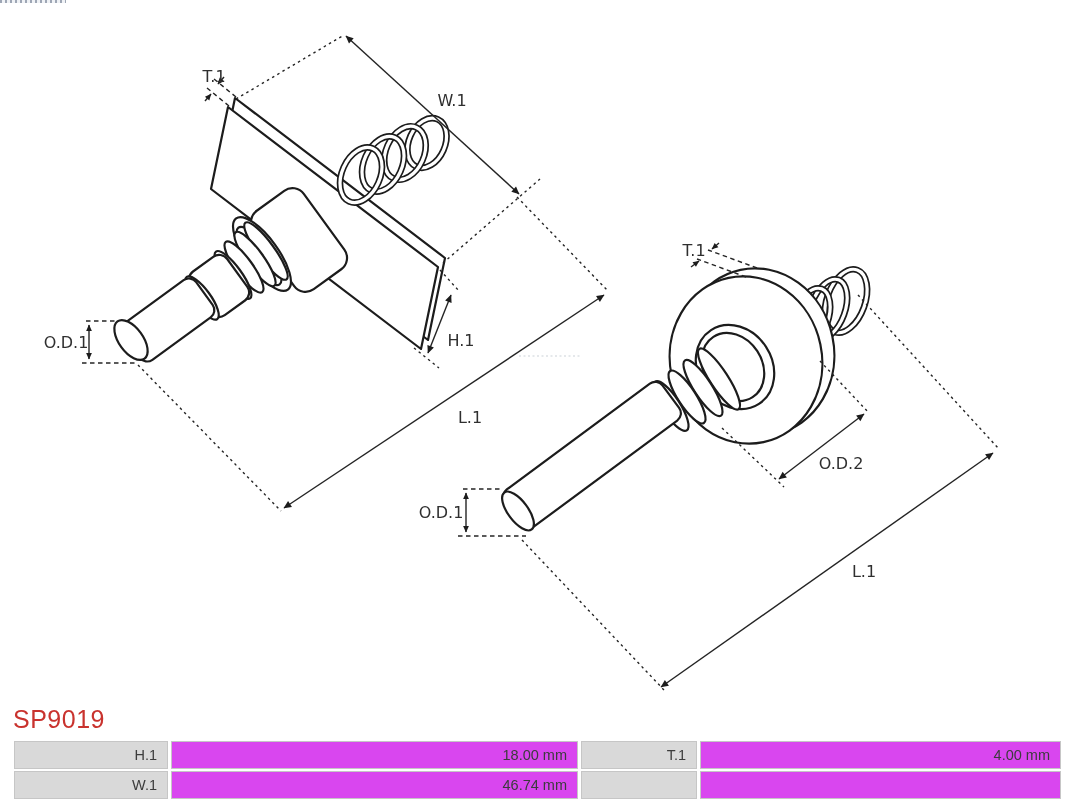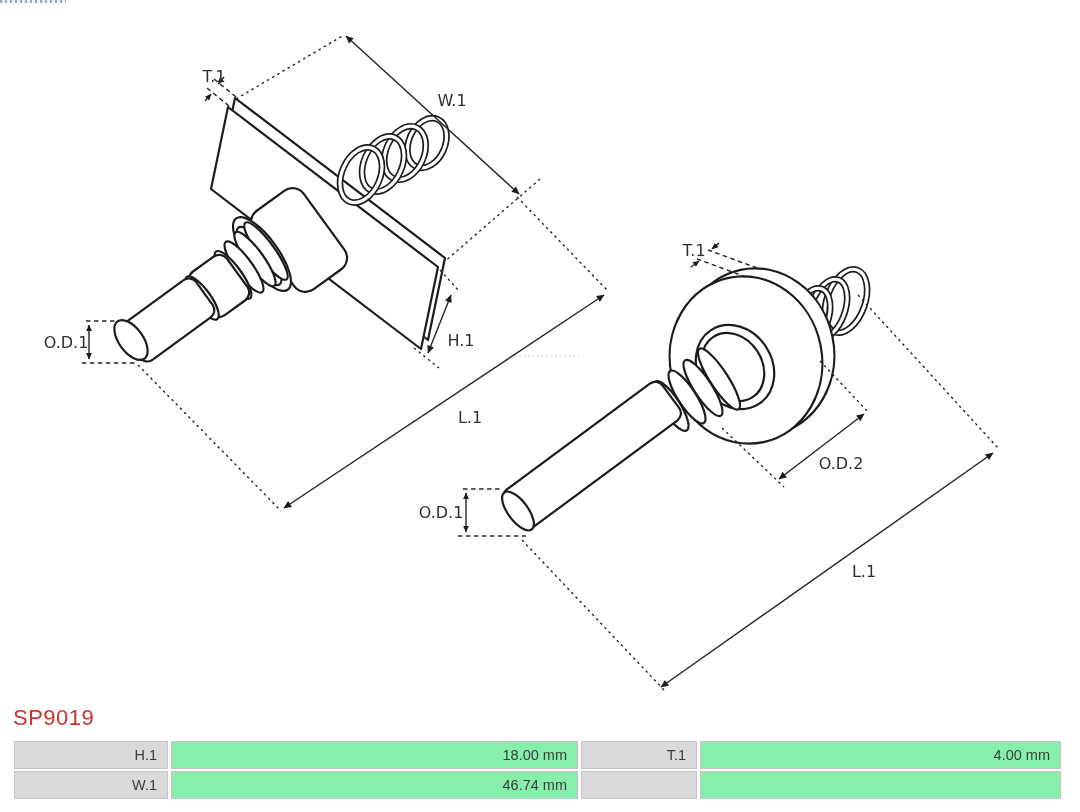--- a/index.html
+++ b/index.html
@@ -17,31 +17,31 @@
   .part{fill:#ffffff;stroke:#1c1c1c;stroke-width:2.2;stroke-linejoin:round;stroke-linecap:round;}
   .cb{fill:none;stroke:#1c1c1c;stroke-width:6.6;}
   .cw{fill:none;stroke:#ffffff;stroke-width:3.2;}
   .dim{fill:none;stroke:#242424;stroke-width:1.4;}
   .dot{stroke-dasharray:2.5,3.5;}
   .dsh{stroke-dasharray:4.5,3.5;}
   .faint{stroke:#ccd2d8;stroke-width:1.2;stroke-dasharray:2,2.5;}
   .lbl{font-family:"DejaVu Sans", sans-serif;font-size:16px;fill:#2f2f2f;}
 
   
-  .part-number{position:absolute;left:13px;top:705px;font-size:22px;
+  .part-number{position:absolute;left:13px;top:705px;font-size:25px;
     letter-spacing:.5px;font-weight:400;}
 
   
   .spec-table{position:absolute;left:11px;top:739px;border-collapse:separate;
     border-spacing:3px 2px;table-layout:fixed;}
   .spec-table td{box-sizing:border-box;height:28px;padding:2px 10px;
     border:1px solid #c6c6c6;text-align:right;vertical-align:middle;
     font-size:14.5px;color:#3c3c3c;}
   td.lab{background:#d9d9d9;}
-  td.val{background:#86efac;}
+  td.val{background:#d946ef;}
   .c1{width:154px}.c2{width:407px}.c3{width:116px}.c4{width:361px}
 </style>
 </head>
 <body>
 
 <div class="stage">
 
   <div class="logo-strip"></div>
 
   <svg class="drawing" width="1080" height="738" viewBox="0 0 1080 738">

